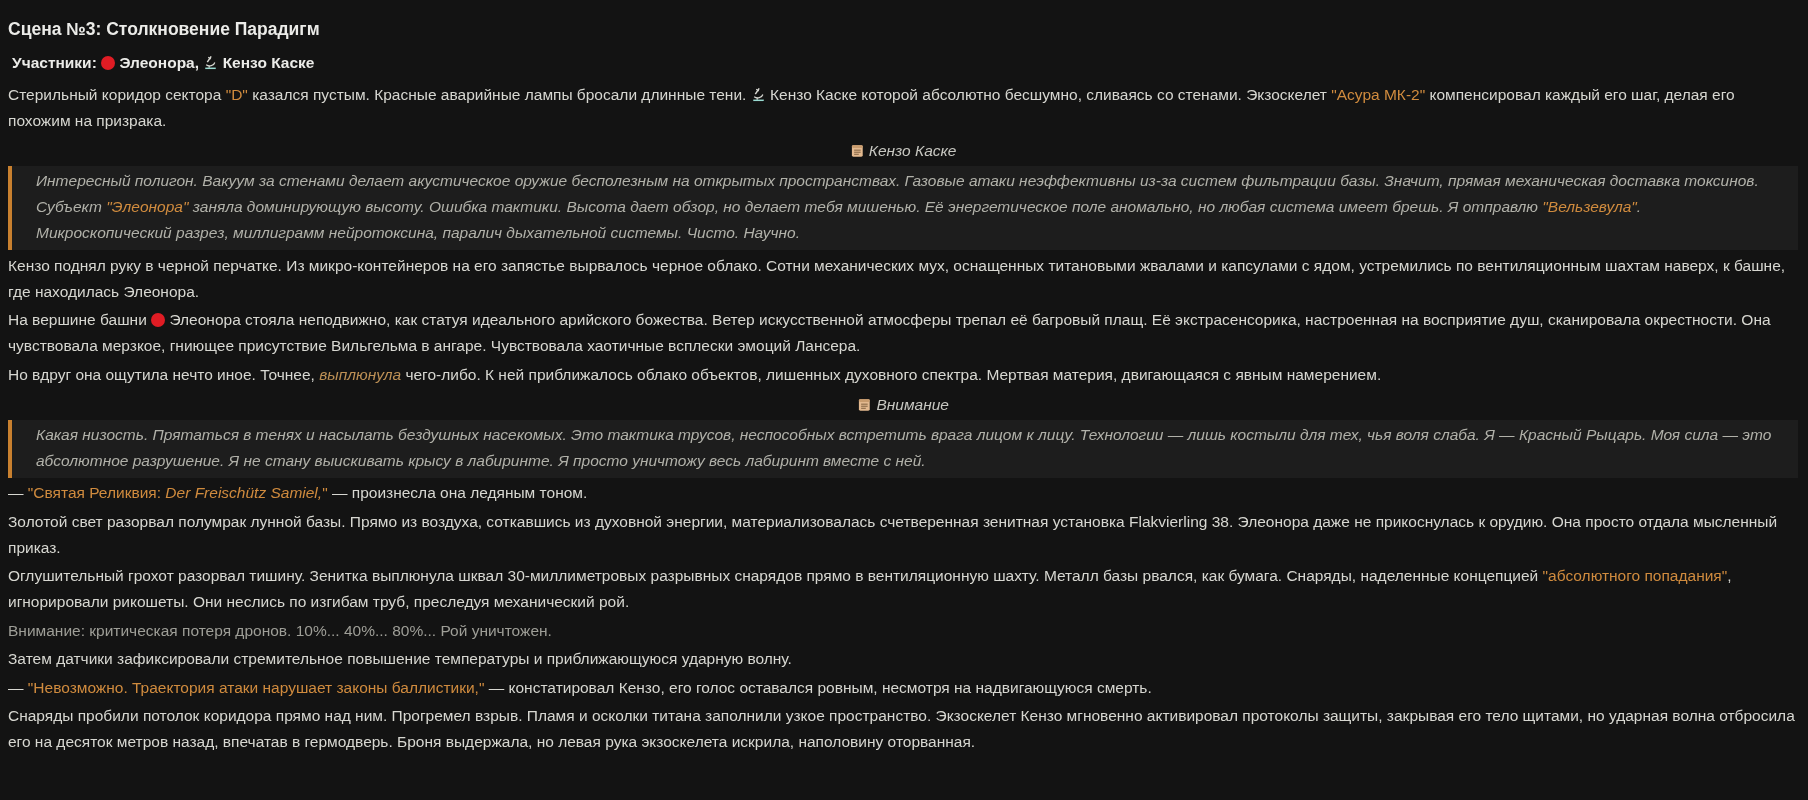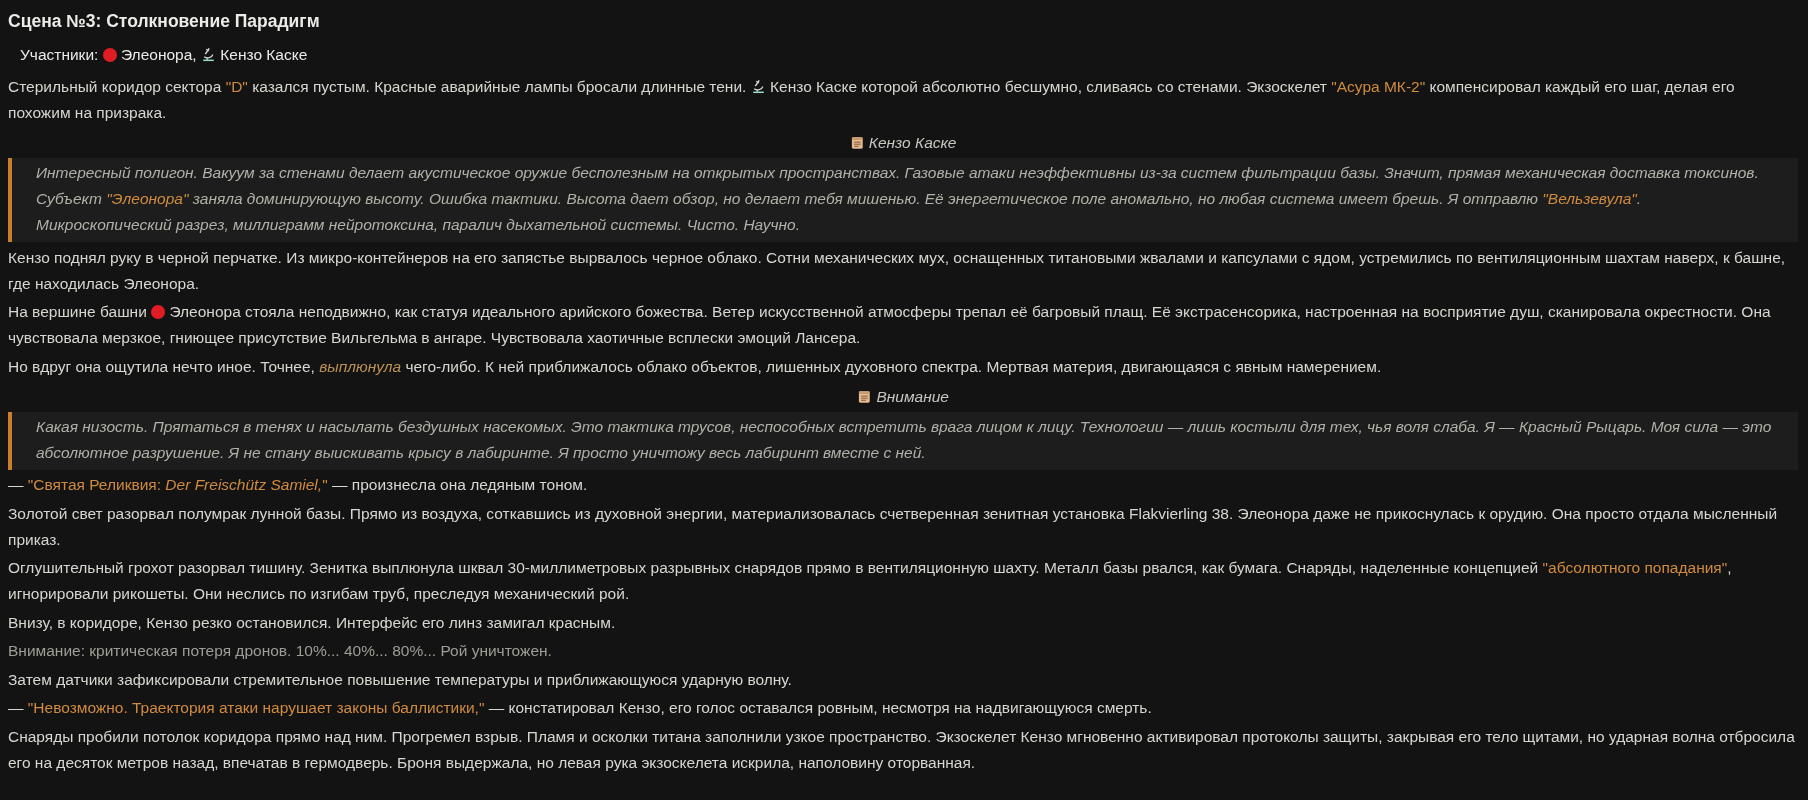--- a/index.html
+++ b/index.html
@@ -8,22 +8,22 @@
     --bq-bg:#1d1d1d; --bq-border:#c8802f; --orb:#e01c24;
   }
   html,body{margin:0;padding:0;}
   body{
     width:1808px;height:800px;overflow:hidden;box-sizing:border-box;
     background:var(--bg);color:var(--body);
     font-family:"Liberation Sans","DejaVu Sans",sans-serif;
     font-size:15.5px;line-height:26px;
     padding:5px 10px 0 8px;
   }
-  .title{font-size:17.5px;font-weight:bold;color:var(--bold);margin:2px 0 7px;line-height:28px;}
-  .participants{font-weight:normal;color:var(--bold);margin:0 12px 6px;}
+  .title{font-size:17.5px;font-weight:bold;color:var(--bold);margin:10px 0 7px;line-height:28px;}
+  .participants{font-weight:bold;color:var(--bold);margin:0 4px 6px;}
   .p{margin:2.5px 0;}
   .p.system{color:var(--system);}
   .qhead{text-align:center;font-style:italic;color:var(--qhead);margin:4px 0 1px;}
   .bq{
     margin:2px 0;padding:2px 26px 4px 24px;
     background:var(--bq-bg);border-left:4px solid var(--bq-border);
     font-style:italic;color:var(--bq-text);
   }
   .q{color:var(--quote);}
   .qi{color:var(--quote);font-style:italic;}
@@ -65,18 +65,17 @@
     <div class="p"><span>Но вдруг она ощутила нечто иное. Точнее, </span><span class="em">выплюнула</span><span> чего-либо. К ней приближалось облако объектов, лишенных духовного спектра. Мертвая материя, двигающаяся с явным намерением.</span></div>
     <div class="qhead"><span class="icon"><svg width="15" height="14" viewBox="0 0 16 15">
           <rect x="2" y="1.3" width="11.6" height="12.4" rx="1.6" fill="#e3b98f"></rect>
           <rect x="2" y="1.3" width="11.6" height="3" rx="1.5" fill="#c99c6e"></rect>
           <path d="M4.4 6.6 h7 M4.4 8.8 h7 M4.4 11 h5" stroke="#7a5a3a" stroke-width="1"></path>
         </svg></span><span> Внимание</span></div>
     <blockquote class="bq"><span>Какая низость. Прятаться в тенях и насылать бездушных насекомых. Это тактика трусов, неспособных встретить врага лицом к лицу. Технологии — лишь костыли для тех, чья воля слаба. Я — Красный Рыцарь. Моя сила — это абсолютное разрушение. Я не стану выискивать крысу в лабиринте. Я просто уничтожу весь лабиринт вместе с ней.</span></blockquote>
     <div class="p"><span>— </span><span class="q">"Святая Реликвия: </span><span class="qi">Der Freischütz Samiel,</span><span class="q">"</span><span> — произнесла она ледяным тоном.</span></div>
     <div class="p"><span>Золотой свет разорвал полумрак лунной базы. Прямо из воздуха, соткавшись из духовной энергии, материализовалась счетверенная зенитная установка Flakvierling 38. Элеонора даже не прикоснулась к орудию. Она просто отдала мысленный приказ.</span></div>
     <div class="p"><span>Оглушительный грохот разорвал тишину. Зенитка выплюнула шквал 30-миллиметровых разрывных снарядов прямо в вентиляционную шахту. Металл базы рвался, как бумага. Снаряды, наделенные концепцией </span><span class="q">"абсолютного попадания"</span><span>, игнорировали рикошеты. Они неслись по изгибам труб, преследуя механический рой.</span></div>
-    <div class="p"><span>Внизу, в коридоре, Кензо резко остановился. Интерфейс его линз замигал красным.</span></div>
     <div class="p system"><span>Внимание: критическая потеря дронов. 10%... 40%... 80%... Рой уничтожен.</span></div>
     <div class="p"><span>Затем датчики зафиксировали стремительное повышение температуры и приближающуюся ударную волну.</span></div>
     <div class="p"><span>— </span><span class="q">"Невозможно. Траектория атаки нарушает законы баллистики,"</span><span> — констатировал Кензо, его голос оставался ровным, несмотря на надвигающуюся смерть.</span></div>
     <div class="p"><span>Снаряды пробили потолок коридора прямо над ним. Прогремел взрыв. Пламя и осколки титана заполнили узкое пространство. Экзоскелет Кензо мгновенно активировал протоколы защиты, закрывая его тело щитами, но ударная волна отбросила его на десяток метров назад, впечатав в гермодверь. Броня выдержала, но левая рука экзоскелета искрила, наполовину оторванная.</span></div>
   </div>
 
 </body></html>

